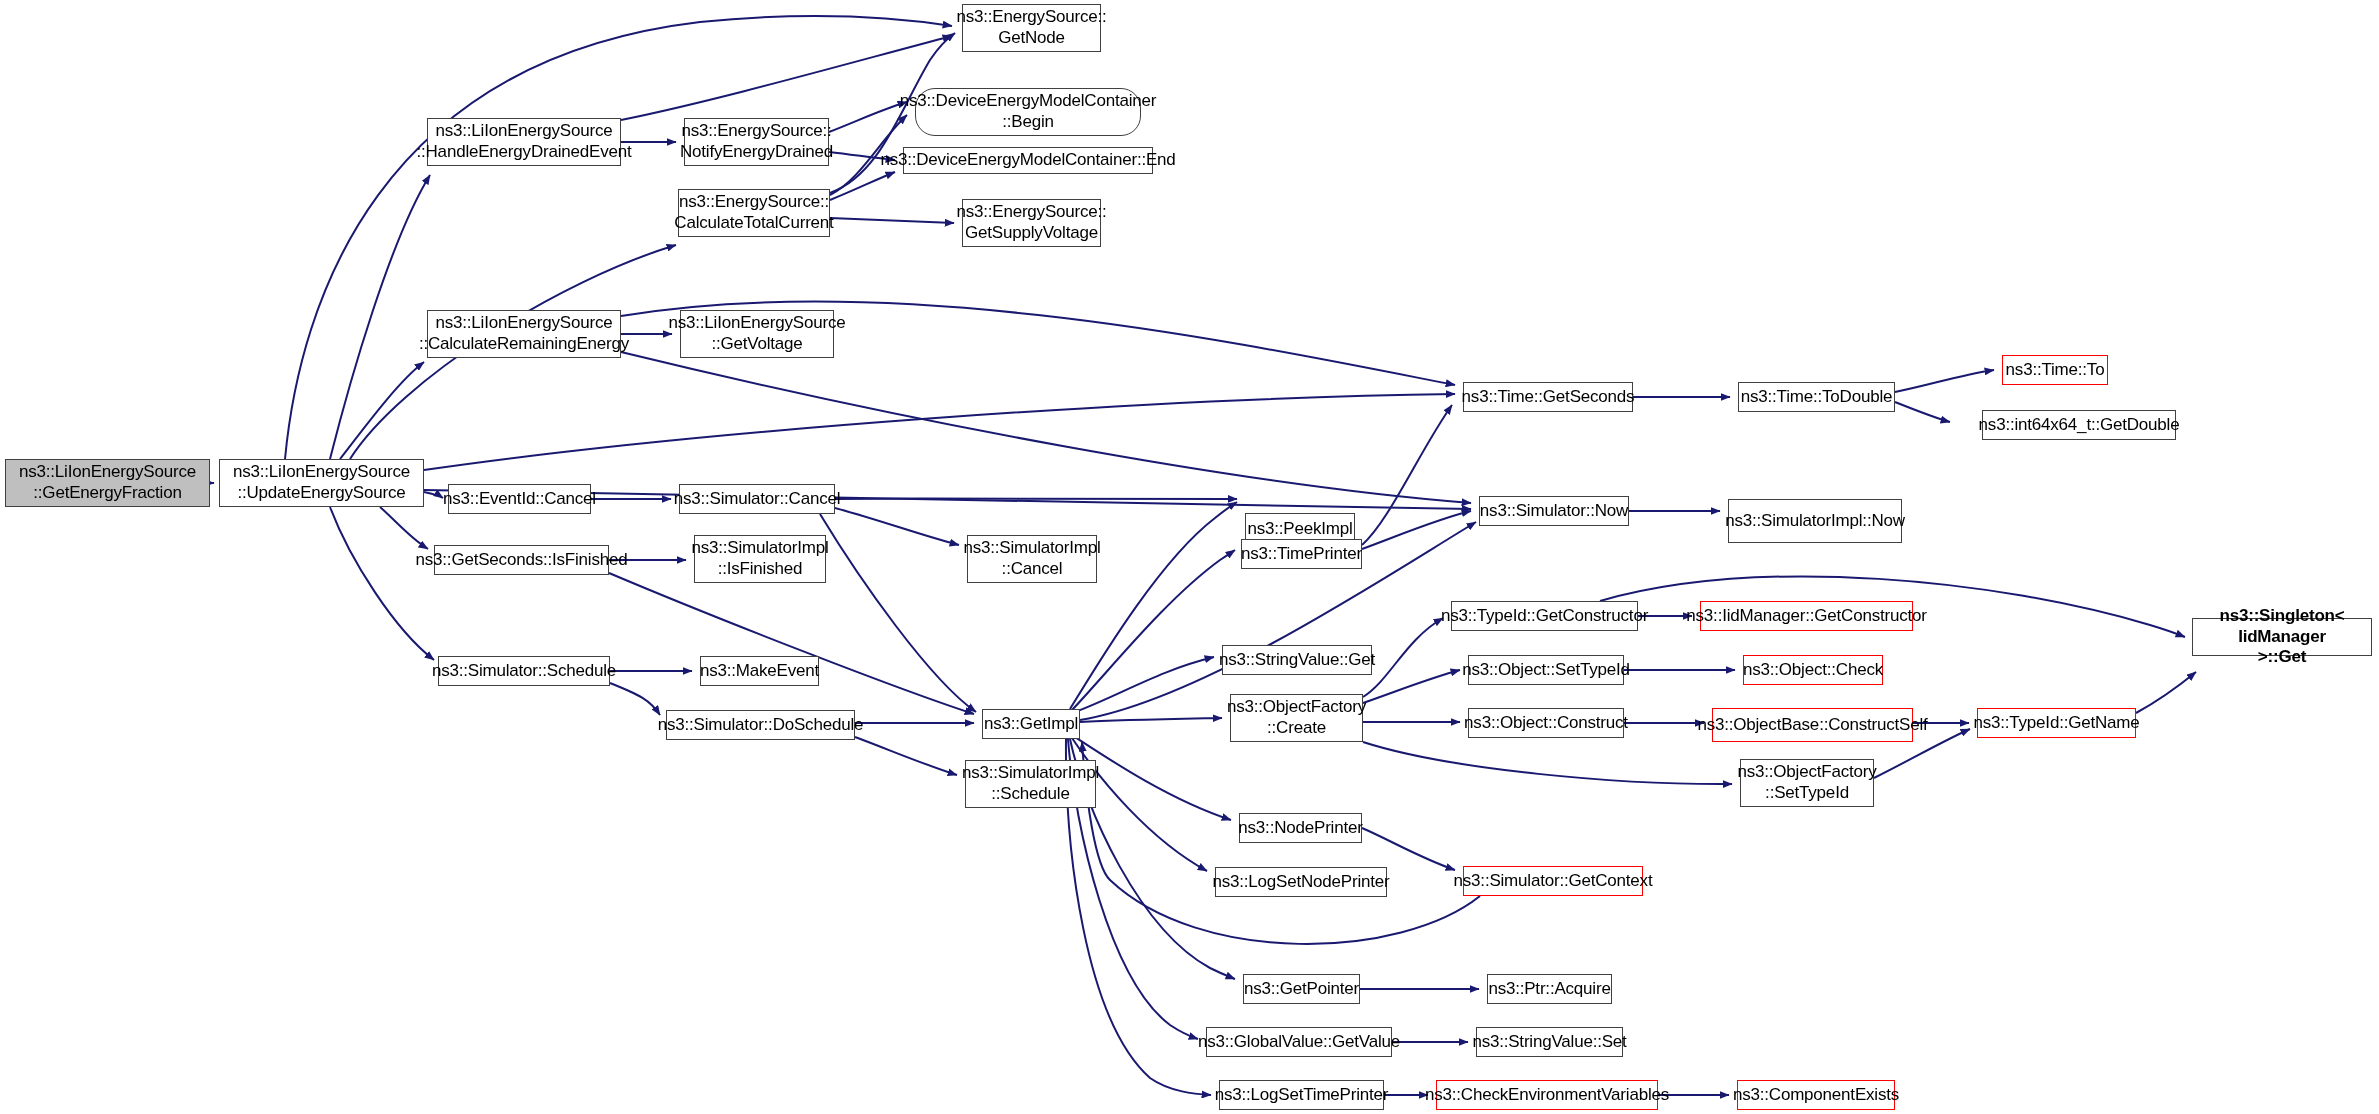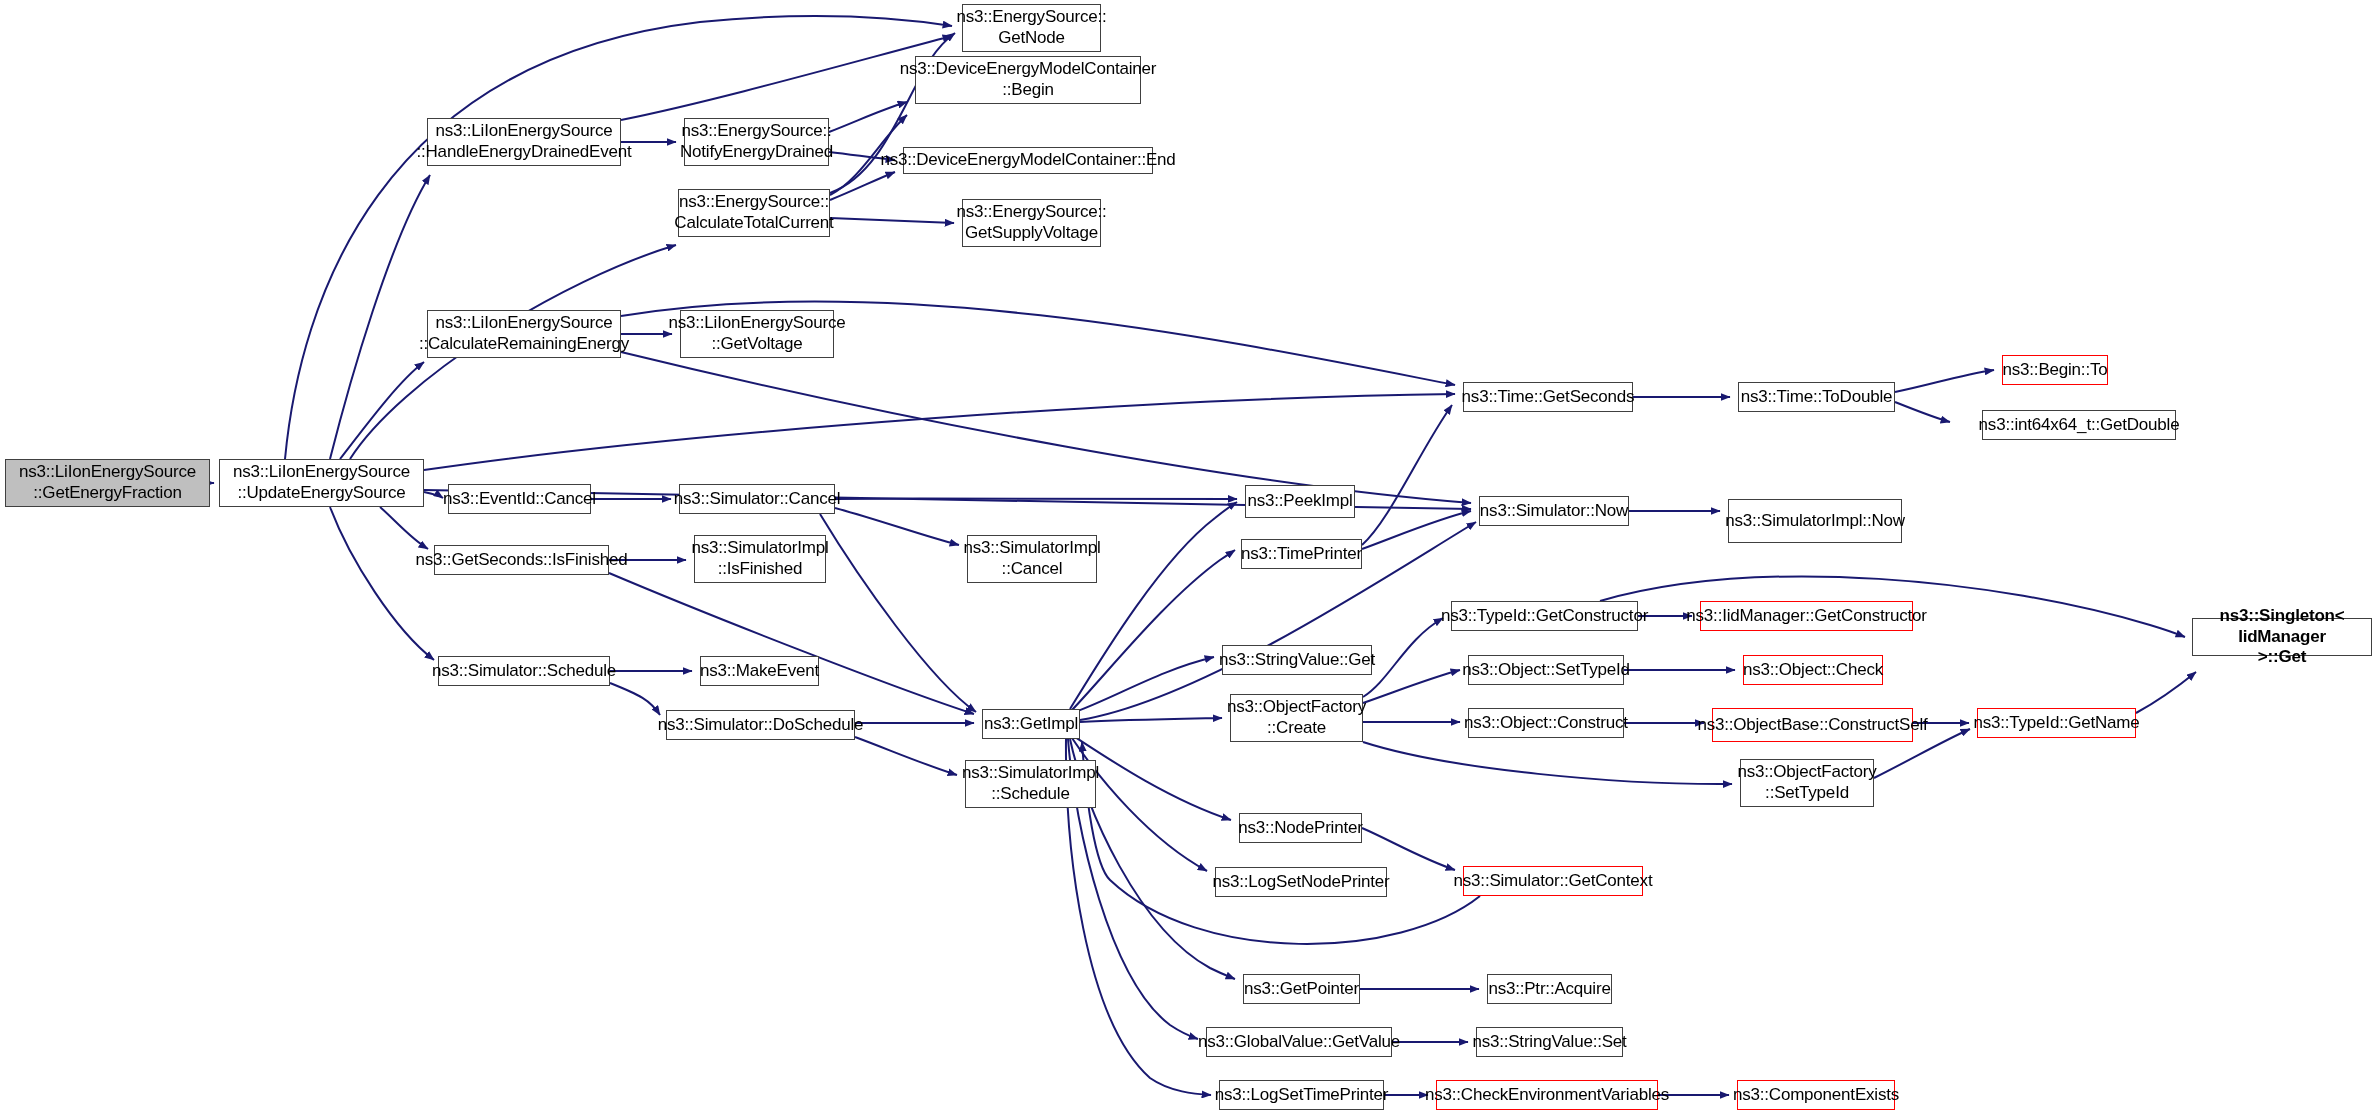--- a/index.html
+++ b/index.html
@@ -177,21 +177,21 @@
 <div class="node cur" style="left: 5px; top: 459px; width: 205px; height: 48px;">ns3::LiIonEnergySource
 ::GetEnergyFraction</div>
     <div class="node" style="left: 219px; top: 459px; width: 205px; height: 48px;">ns3::LiIonEnergySource
 ::UpdateEnergySource</div>
     <div class="node" style="left: 427px; top: 118px; width: 194px; height: 48px;">ns3::LiIonEnergySource
 ::HandleEnergyDrainedEvent</div>
     <div class="node" style="left: 684px; top: 118px; width: 145px; height: 48px;">ns3::EnergySource::
 NotifyEnergyDrained</div>
     <div class="node" style="left: 962px; top: 4px; width: 139px; height: 48px;">ns3::EnergySource::
 GetNode</div>
-    <div class="node" style="left: 915px; top: 56px; width: 226px; height: 48px;">ns3::DeviceEnergyModelContainer
+    <div class="node" style="left: 915px; top: 88px; width: 226px; height: 48px; border-radius: 20px;">ns3::DeviceEnergyModelContainer
 ::Begin</div>
     <div class="node" style="left: 903px; top: 147px; width: 250px; height: 27px;">ns3::DeviceEnergyModelContainer::End</div>
     <div class="node" style="left: 678px; top: 189px; width: 152px; height: 48px;">ns3::EnergySource::
 CalculateTotalCurrent</div>
     <div class="node" style="left: 962px; top: 199px; width: 139px; height: 48px;">ns3::EnergySource::
 GetSupplyVoltage</div>
     <div class="node" style="left: 427px; top: 310px; width: 194px; height: 48px;">ns3::LiIonEnergySource
 ::CalculateRemainingEnergy</div>
     <div class="node" style="left: 680px; top: 310px; width: 154px; height: 48px;">ns3::LiIonEnergySource
 ::GetVoltage</div>
@@ -203,23 +203,23 @@
     <div class="node" style="left: 967px; top: 535px; width: 130px; height: 48px;">ns3::SimulatorImpl
 ::Cancel</div>
     <div class="node" style="left: 438px; top: 656px; width: 172px; height: 30px;">ns3::Simulator::Schedule</div>
     <div class="node" style="left: 700px; top: 656px; width: 119px; height: 30px;">ns3::MakeEvent</div>
     <div class="node" style="left: 666px; top: 710px; width: 189px; height: 30px;">ns3::Simulator::DoSchedule</div>
     <div class="node" style="left: 982px; top: 709px; width: 98px; height: 30px;">ns3::GetImpl</div>
     <div class="node" style="left: 965px; top: 760px; width: 131px; height: 48px;">ns3::SimulatorImpl
 ::Schedule</div>
     <div class="node" style="left: 1463px; top: 382px; width: 170px; height: 30px;">ns3::Time::GetSeconds</div>
     <div class="node" style="left: 1738px; top: 382px; width: 157px; height: 30px;">ns3::Time::ToDouble</div>
-    <div class="node red" style="left: 2002px; top: 355px; width: 106px; height: 30px;">ns3::Begin::To</div>
+    <div class="node red" style="left: 2002px; top: 355px; width: 106px; height: 30px;">ns3::Time::To</div>
     <div class="node" style="left: 1958px; top: 410px; width: 194px; height: 30px; margin-left: 24px;">ns3::int64x64_t::GetDouble</div>
-    <div class="node" style="left: 1245px; top: 485px; width: 110px; height: 33px; text-align: center;">ns3::PeekImpl</div>
+    <div class="node" style="left: 1245px; top: 513px; width: 110px; height: 33px; text-align: center;">ns3::PeekImpl</div>
     <div class="node" style="left: 1479px; top: 496px; width: 150px; height: 30px;">ns3::Simulator::Now</div>
     <div class="node" style="left: 1728px; top: 499px; width: 174px; height: 44px;">ns3::SimulatorImpl::Now</div>
     <div class="node" style="left: 1241px; top: 539px; width: 121px; height: 30px;">ns3::TimePrinter</div>
     <div class="node" style="left: 1451px; top: 601px; width: 187px; height: 30px;">ns3::TypeId::GetConstructor</div>
     <div class="node red" style="left: 1700px; top: 601px; width: 213px; height: 30px;">ns3::IidManager::GetConstructor</div>
     <div class="node" style="left: 1222px; top: 645px; width: 150px; height: 30px;">ns3::StringValue::Get</div>
     <div class="node" style="left: 1468px; top: 655px; width: 156px; height: 30px;">ns3::Object::SetTypeId</div>
     <div class="node red" style="left: 1743px; top: 655px; width: 140px; height: 30px;">ns3::Object::Check</div>
     <div class="node" style="left: 1230px; top: 694px; width: 133px; height: 48px;">ns3::ObjectFactory
 ::Create</div>

